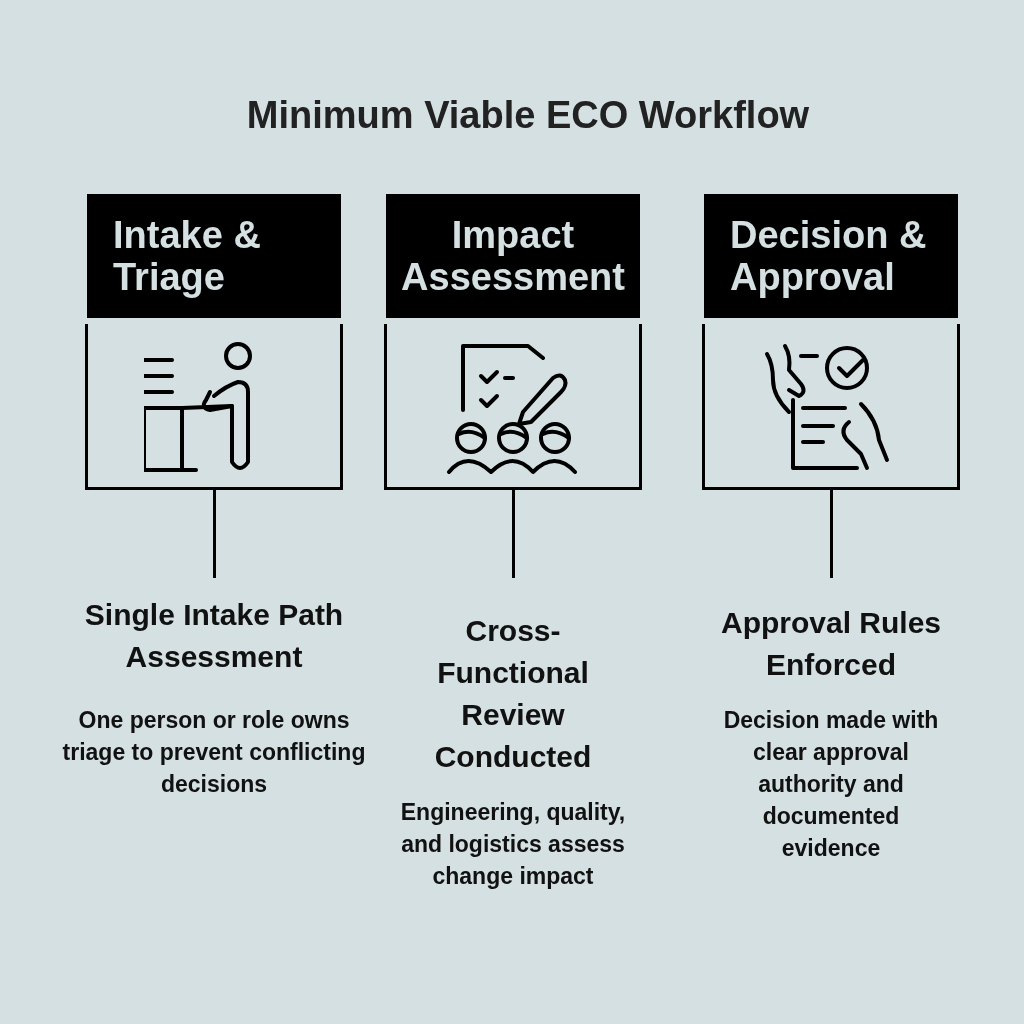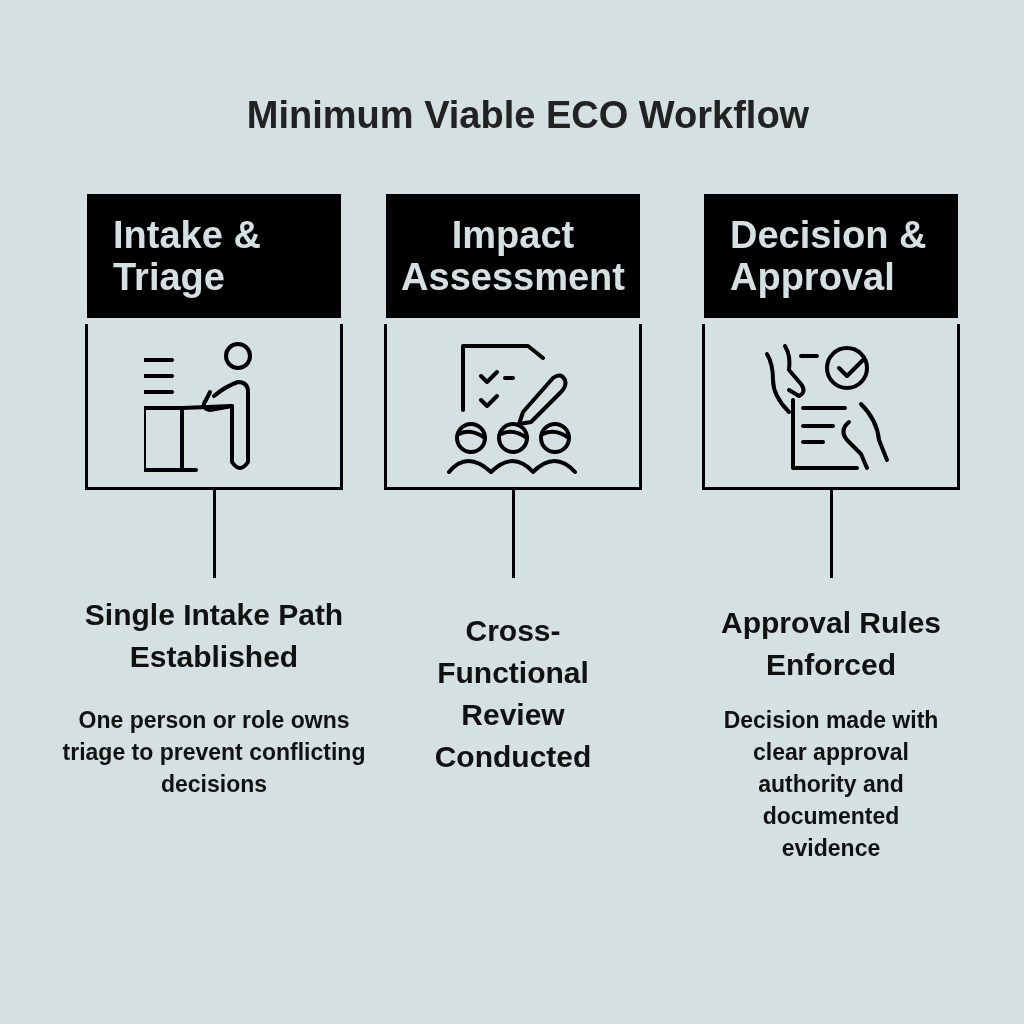--- a/index.html
+++ b/index.html
@@ -29,21 +29,21 @@
       <rect x="0" y="68" width="38" height="62"></rect>
       <line x1="38" y1="68" x2="38" y2="130"></line>
         <line x1="38" y1="130" x2="52" y2="130"></line>
       <line x1="38" y1="68" x2="88" y2="66"></line>
       <circle cx="94" cy="16" r="12"></circle>
       <path d="M66 52 L62 60 Q56 68 66 70 L88 66 L88 122 Q96 134 104 122 L104 52 Q104 42 94 42 Q82 46 70 56"></path>
     </svg>
   </div>
   <div class="stem"></div>
   <div class="sub">
-    <div>Single Intake Path Established</div>
+    <div>Single Intake Path Assessment</div>
     <div class="desc">One person or role owns triage to prevent conflicting decisions</div>
   </div>
 </div>
 
 <div class="col" style="left:386px">
   <div class="head">Impact Assessment</div>
   <div class="frame">
     <svg class="icon" viewBox="0 0 140 140" fill="none" stroke="#000" stroke-width="4" stroke-linecap="round" stroke-linejoin="round">
       <path d="M20 70 L20 6 L85 6 L100 18"></path>
       <path d="M38 36 l6 6 l10 -10"></path>
@@ -55,20 +55,21 @@
       <circle cx="70" cy="98" r="14"></circle>
         <path d="M58 94 Q70 88 84 98"></path>
       <circle cx="112" cy="98" r="14"></circle>
         <path d="M100 94 Q112 88 126 98"></path>
       <path d="M6 132 Q24 110 48 132 Q70 110 90 132 Q112 110 132 132"></path>
     </svg>
   </div>
   <div class="stem"></div>
   <div class="sub">
     <div style="width:200px;margin:16px auto;">Cross-Functional Review Conducted</div>
+    <div class="desc" style="width:260px;margin:18px auto 0;">Engineering, quality, and logistics assess change impact</div>
   </div>
 </div>
 
 <div class="col" style="left:704px">
   <div class="head left">Decision &amp; Approval</div>
   <div class="frame">
     <svg class="icon" viewBox="0 0 140 140" fill="none" stroke="#000" stroke-width="4" stroke-linecap="round" stroke-linejoin="round">
       <path d="M6 14 Q12 24 12 40 Q12 56 28 72"></path>
       <path d="M24 6 Q30 16 28 30 L40 44 Q46 52 38 56 L28 50"></path>
       <line x1="40" y1="16" x2="56" y2="16"></line>

